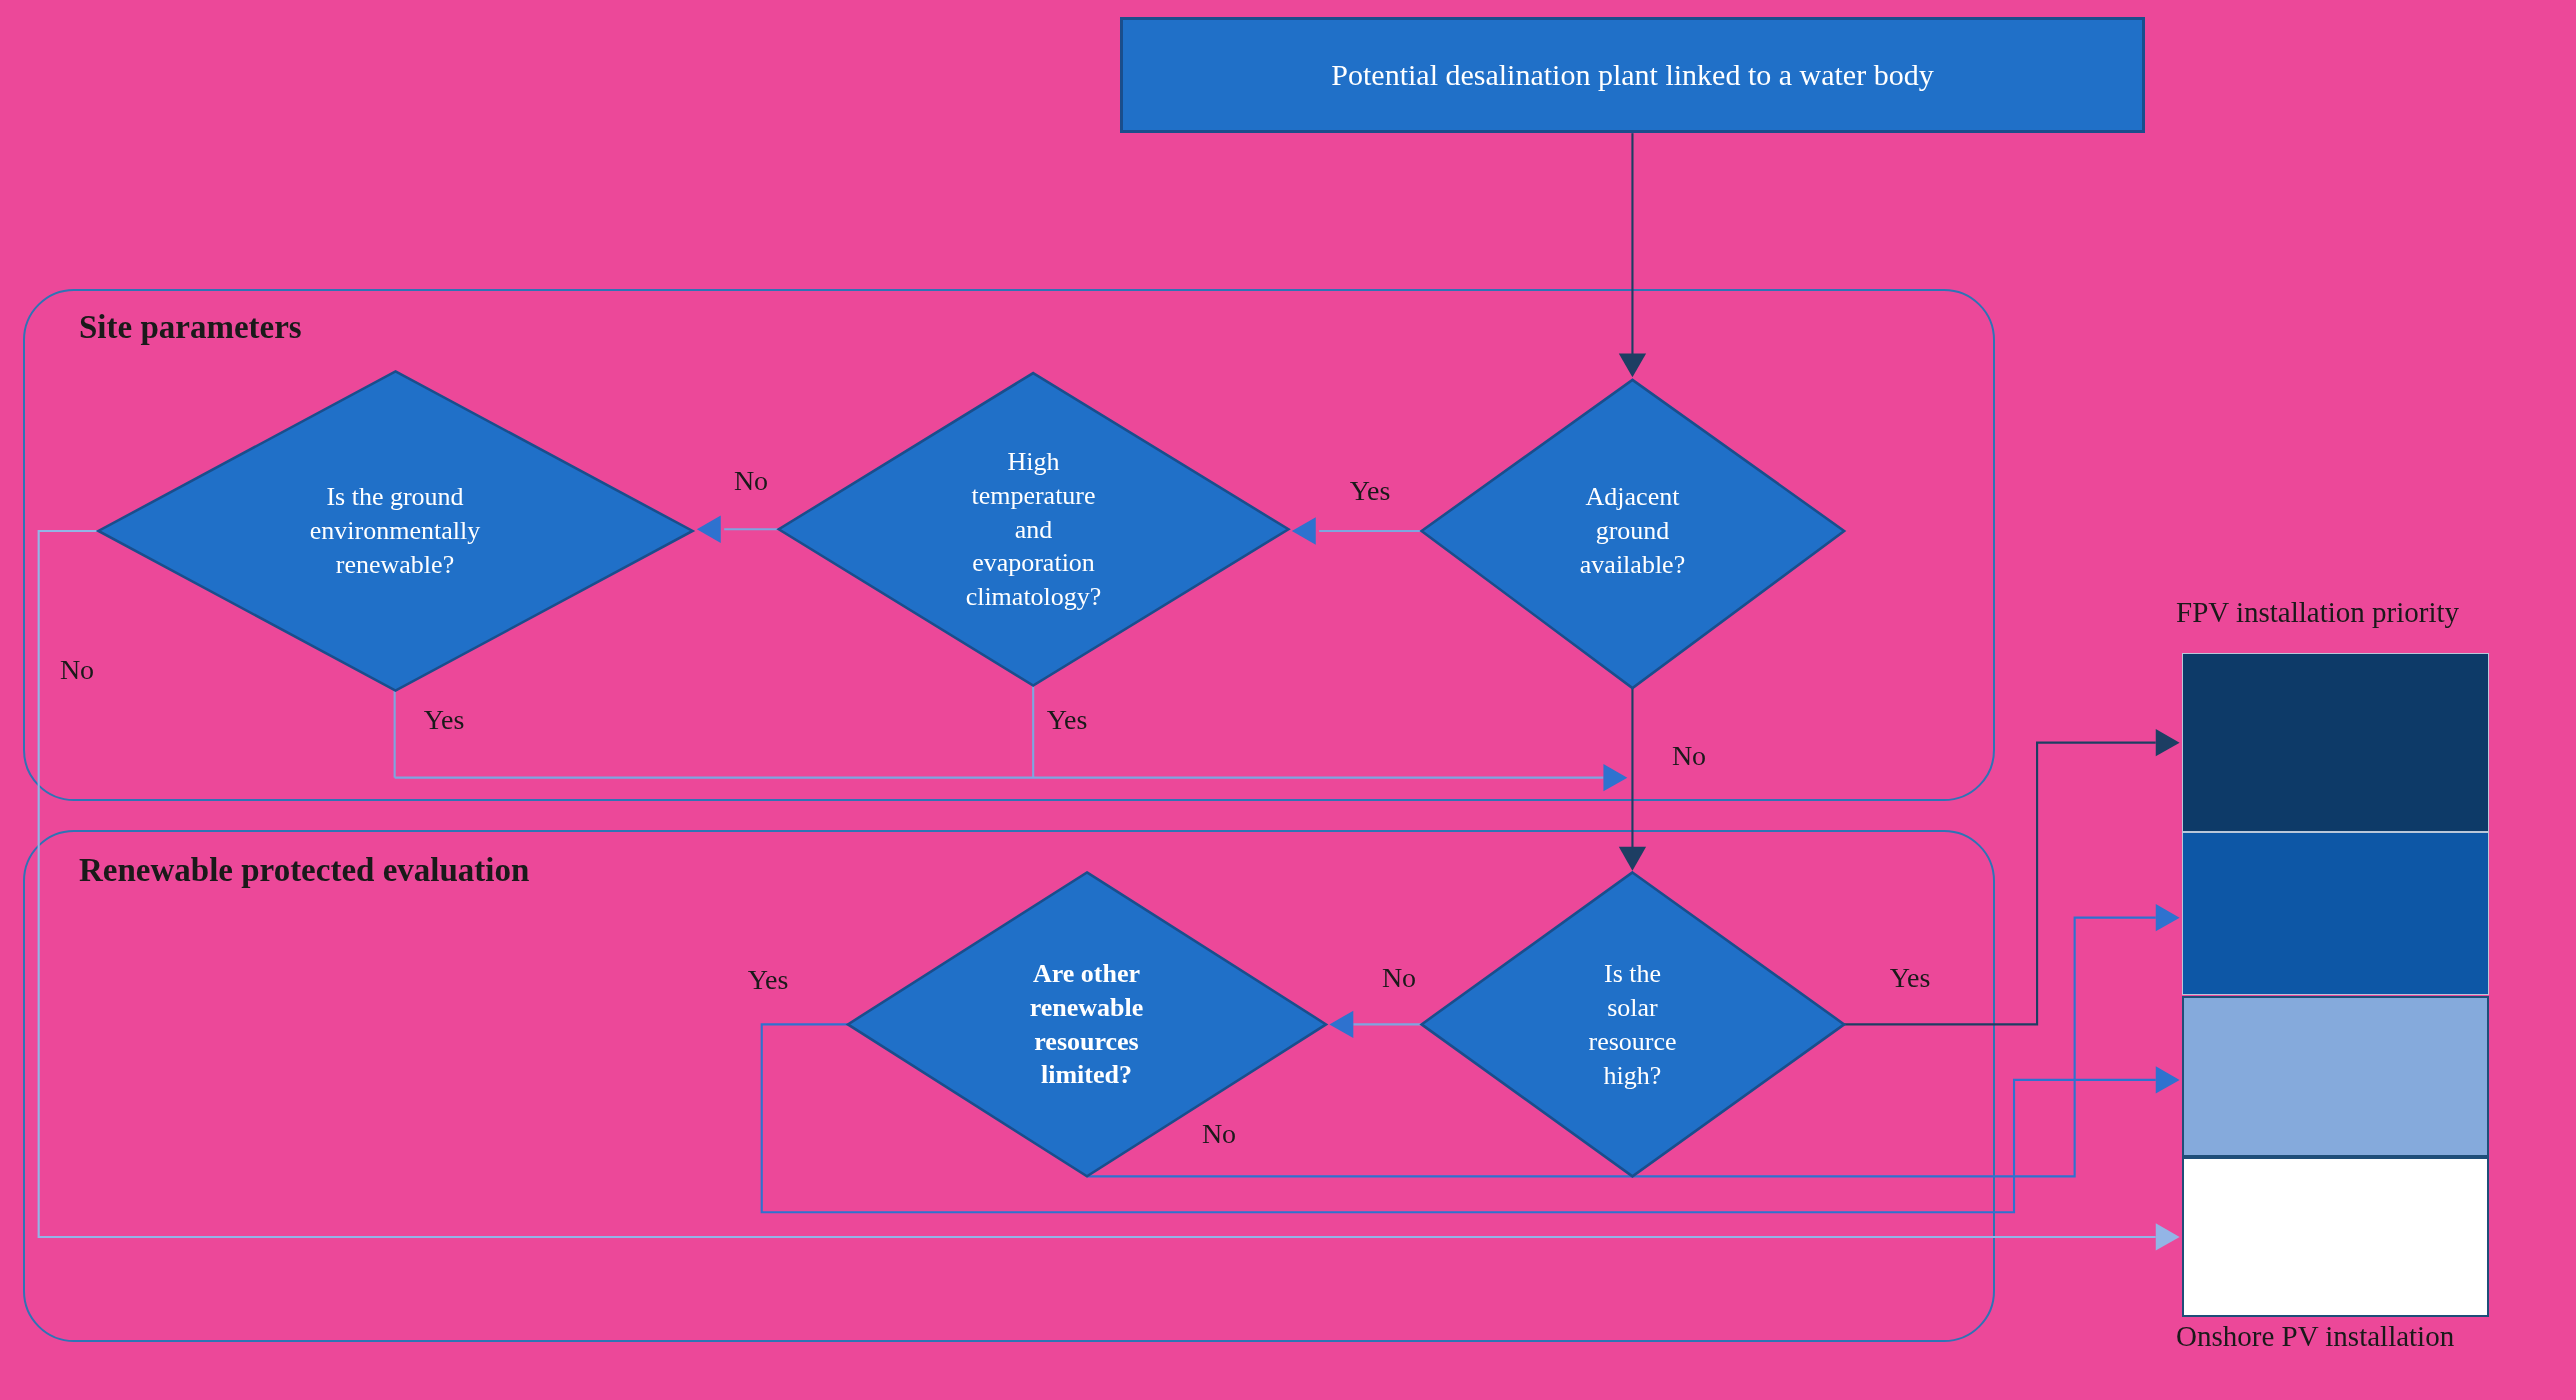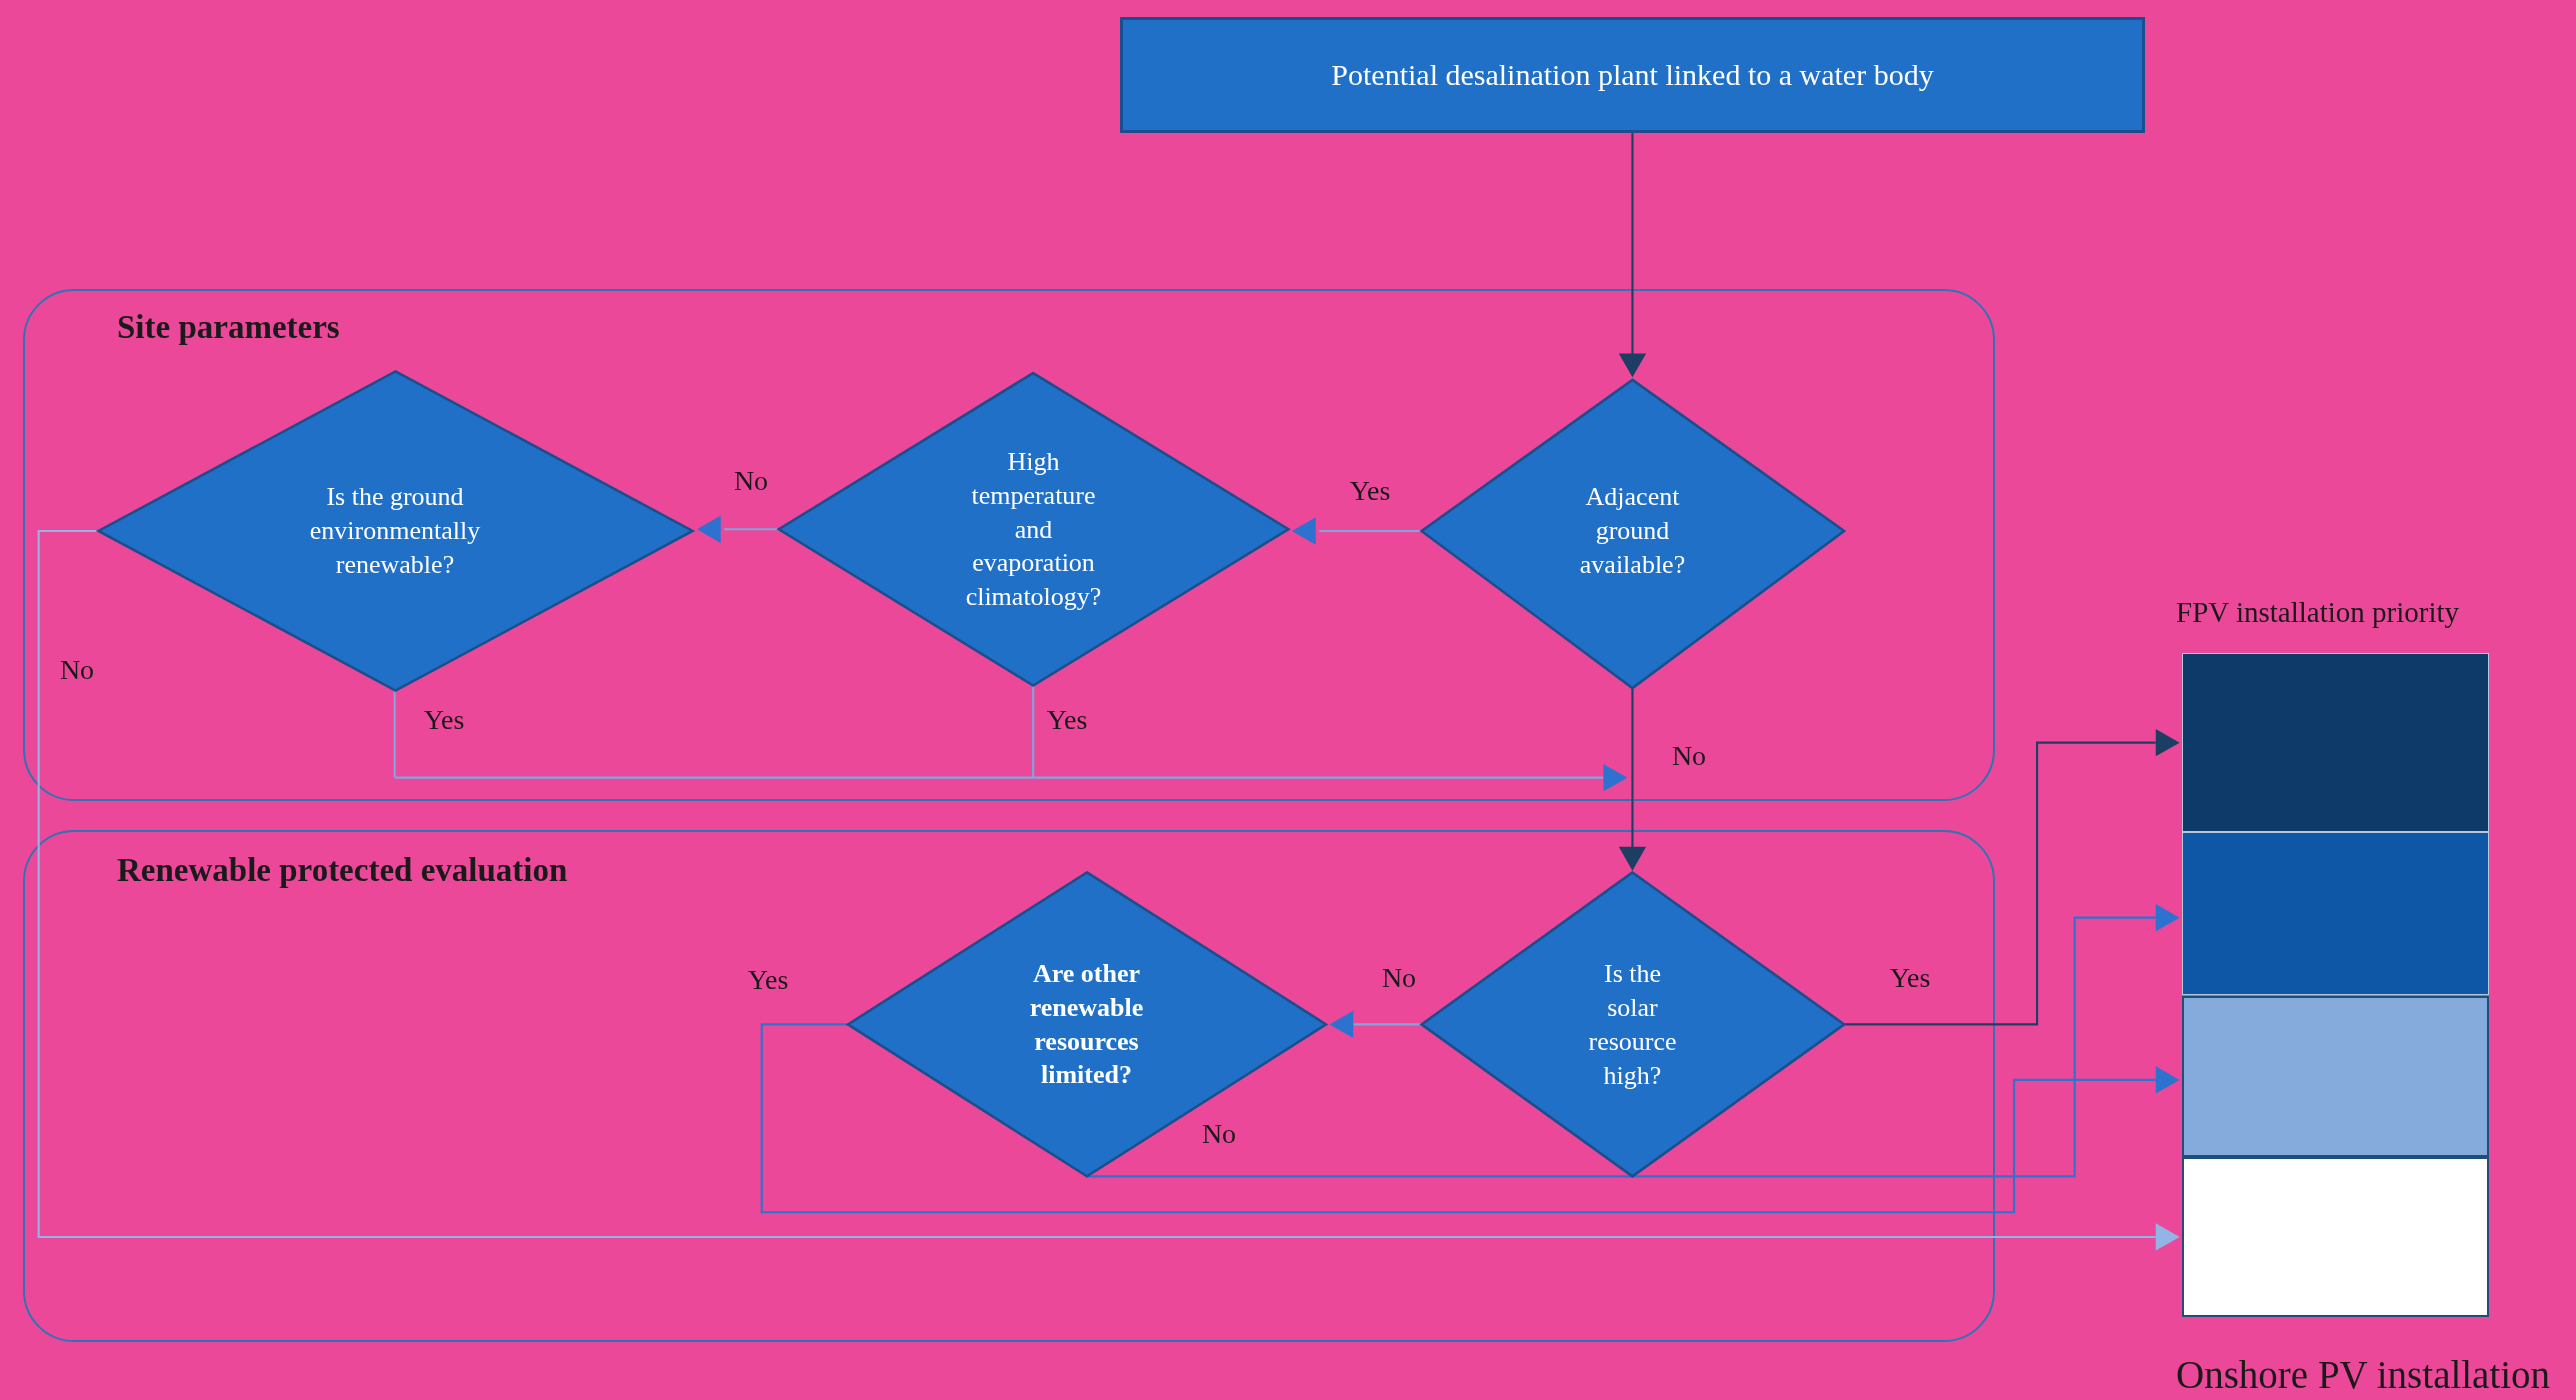--- a/index.html
+++ b/index.html
@@ -16,21 +16,21 @@
     color:var(--text-light); font-size:30px; box-sizing:border-box;
   }
   
   .section{
     border:2.6px solid var(--container-stroke); border-radius:51px;
     background:transparent; box-sizing:border-box;
   }
   .section-site{left:23px; top:289px; width:1972px; height:512px;}
   .section-renew{left:23px; top:830px; width:1972px; height:512px;}
   .section-title{
-    color:var(--text-dark); font-weight:bold; font-size:33px; white-space:nowrap;margin-left:38px;
+    color:var(--text-dark); font-weight:bold; font-size:33px; white-space:nowrap;
   }
   .svg-layer{left:0; top:0; width:2576px; height:1400px;}
   .ln-navy{stroke:var(--line-navy); stroke-width:2.5; fill:none;}
   .ln-mid{stroke:var(--line-mid); stroke-width:2.5; fill:none;}
   .ln-light{stroke:var(--line-light); stroke-width:2.5; fill:none;}
   .ln-pale{stroke:var(--line-pale); stroke-width:2.5; fill:none;}
   .ah-navy{fill:var(--line-navy); stroke:none;}
   .ah-mid{fill:var(--line-mid); stroke:none;}
   .ah-pale{fill:var(--line-pale); stroke:none;}
   .dmd{fill:var(--shape-fill); stroke:var(--shape-stroke); stroke-width:3;}
@@ -43,21 +43,21 @@
     transform:translate(-50%,-50%); color:var(--text-dark); font-size:28px;
     white-space:nowrap;
   }
   
   .prio-title{left:2176px; top:596px; font-size:29px; color:var(--text-dark); white-space:nowrap;}
   .prio-seg{left:2182px; width:307px; box-sizing:border-box;}
   .seg1{top:653px; height:179px; background:var(--box1); border:0.9px solid #b9c7da;}
   .seg2{top:832px; height:163px; background:var(--box2); border:0.9px solid #b9c7da;}
   .seg3{top:996px; height:161px; background:var(--box3); border:2.6px solid var(--box-border);}
   .seg4{top:1157px; height:160px; background:var(--box4); border:2.6px solid var(--box-border);}
-  .prio-footer{left:2176px; top:1352px; font-size:39px; color:var(--text-dark); white-space:nowrap;}
+  .prio-footer{left:2176px; top:1320px; font-size:29px; color:var(--text-dark); white-space:nowrap;}
 </style>
 </head>
 <body>
 
 <div class="canvas">
 
   <div class="abs section section-site"></div>
   <div class="abs section section-renew"></div>
 
   <svg class="abs svg-layer" viewBox="0 0 3017 1640" xmlns="http://www.w3.org/2000/svg">

